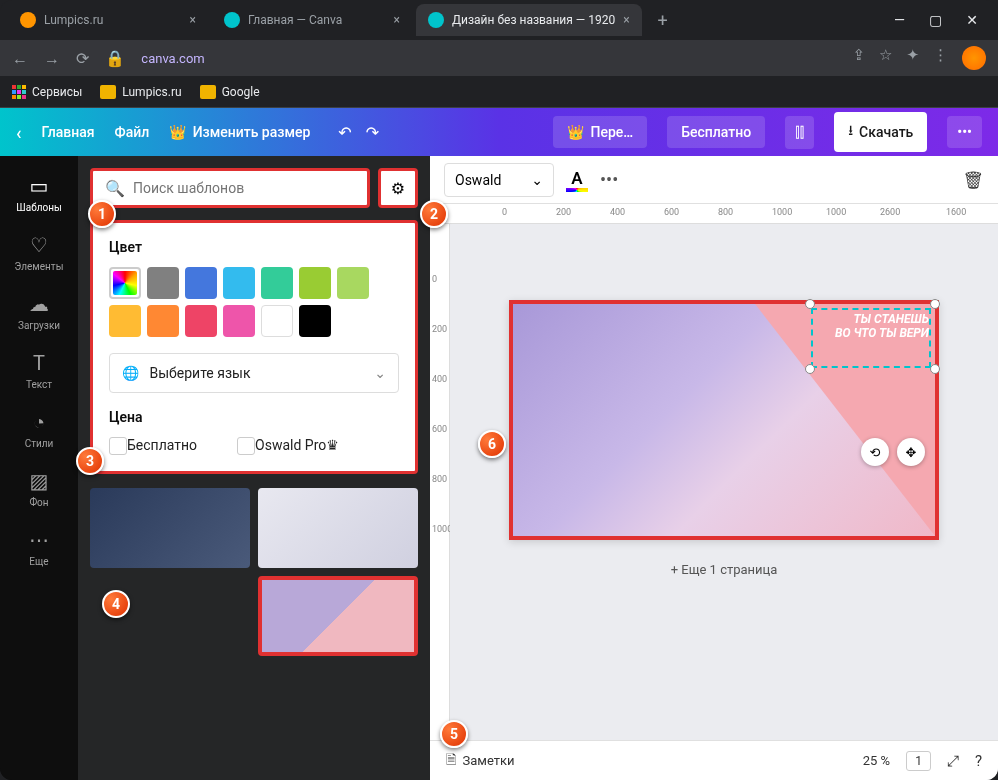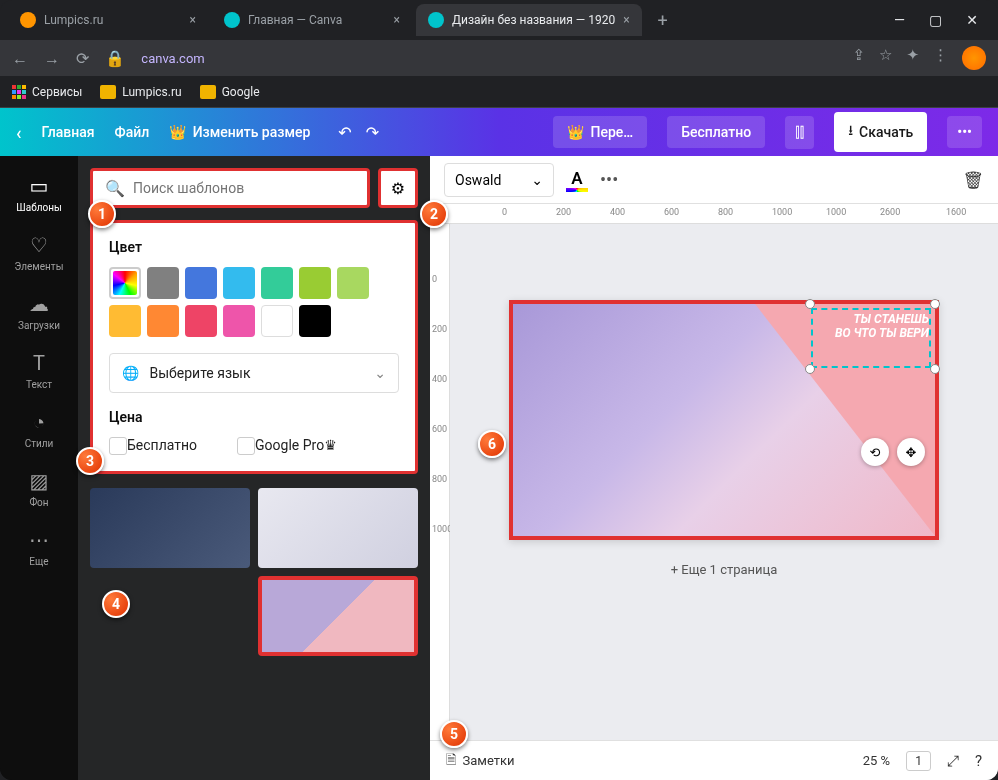--- a/index.html
+++ b/index.html
@@ -249,21 +249,21 @@
         <span class="chev">⌄</span>
       </div>
       <h4>Цена</h4>
       <div class="price-row">
         <label>
             <span class="cb"></span>
             <span>Бесплатно</span>
           </label>
         <label>
             <span class="cb"></span>
-            <span>Google Pro</span>
+            <span>Oswald Pro</span>
             <span>♛</span>
           </label>
       </div>
     </div>
 
 
     <div class="thumbs">
       <div class="thumb"></div>
       <div class="thumb" style="background:linear-gradient(135deg,#e8e8f0,#d0d0e0)"></div>
       <div class="thumb selected" style="margin-left:168px"></div>

